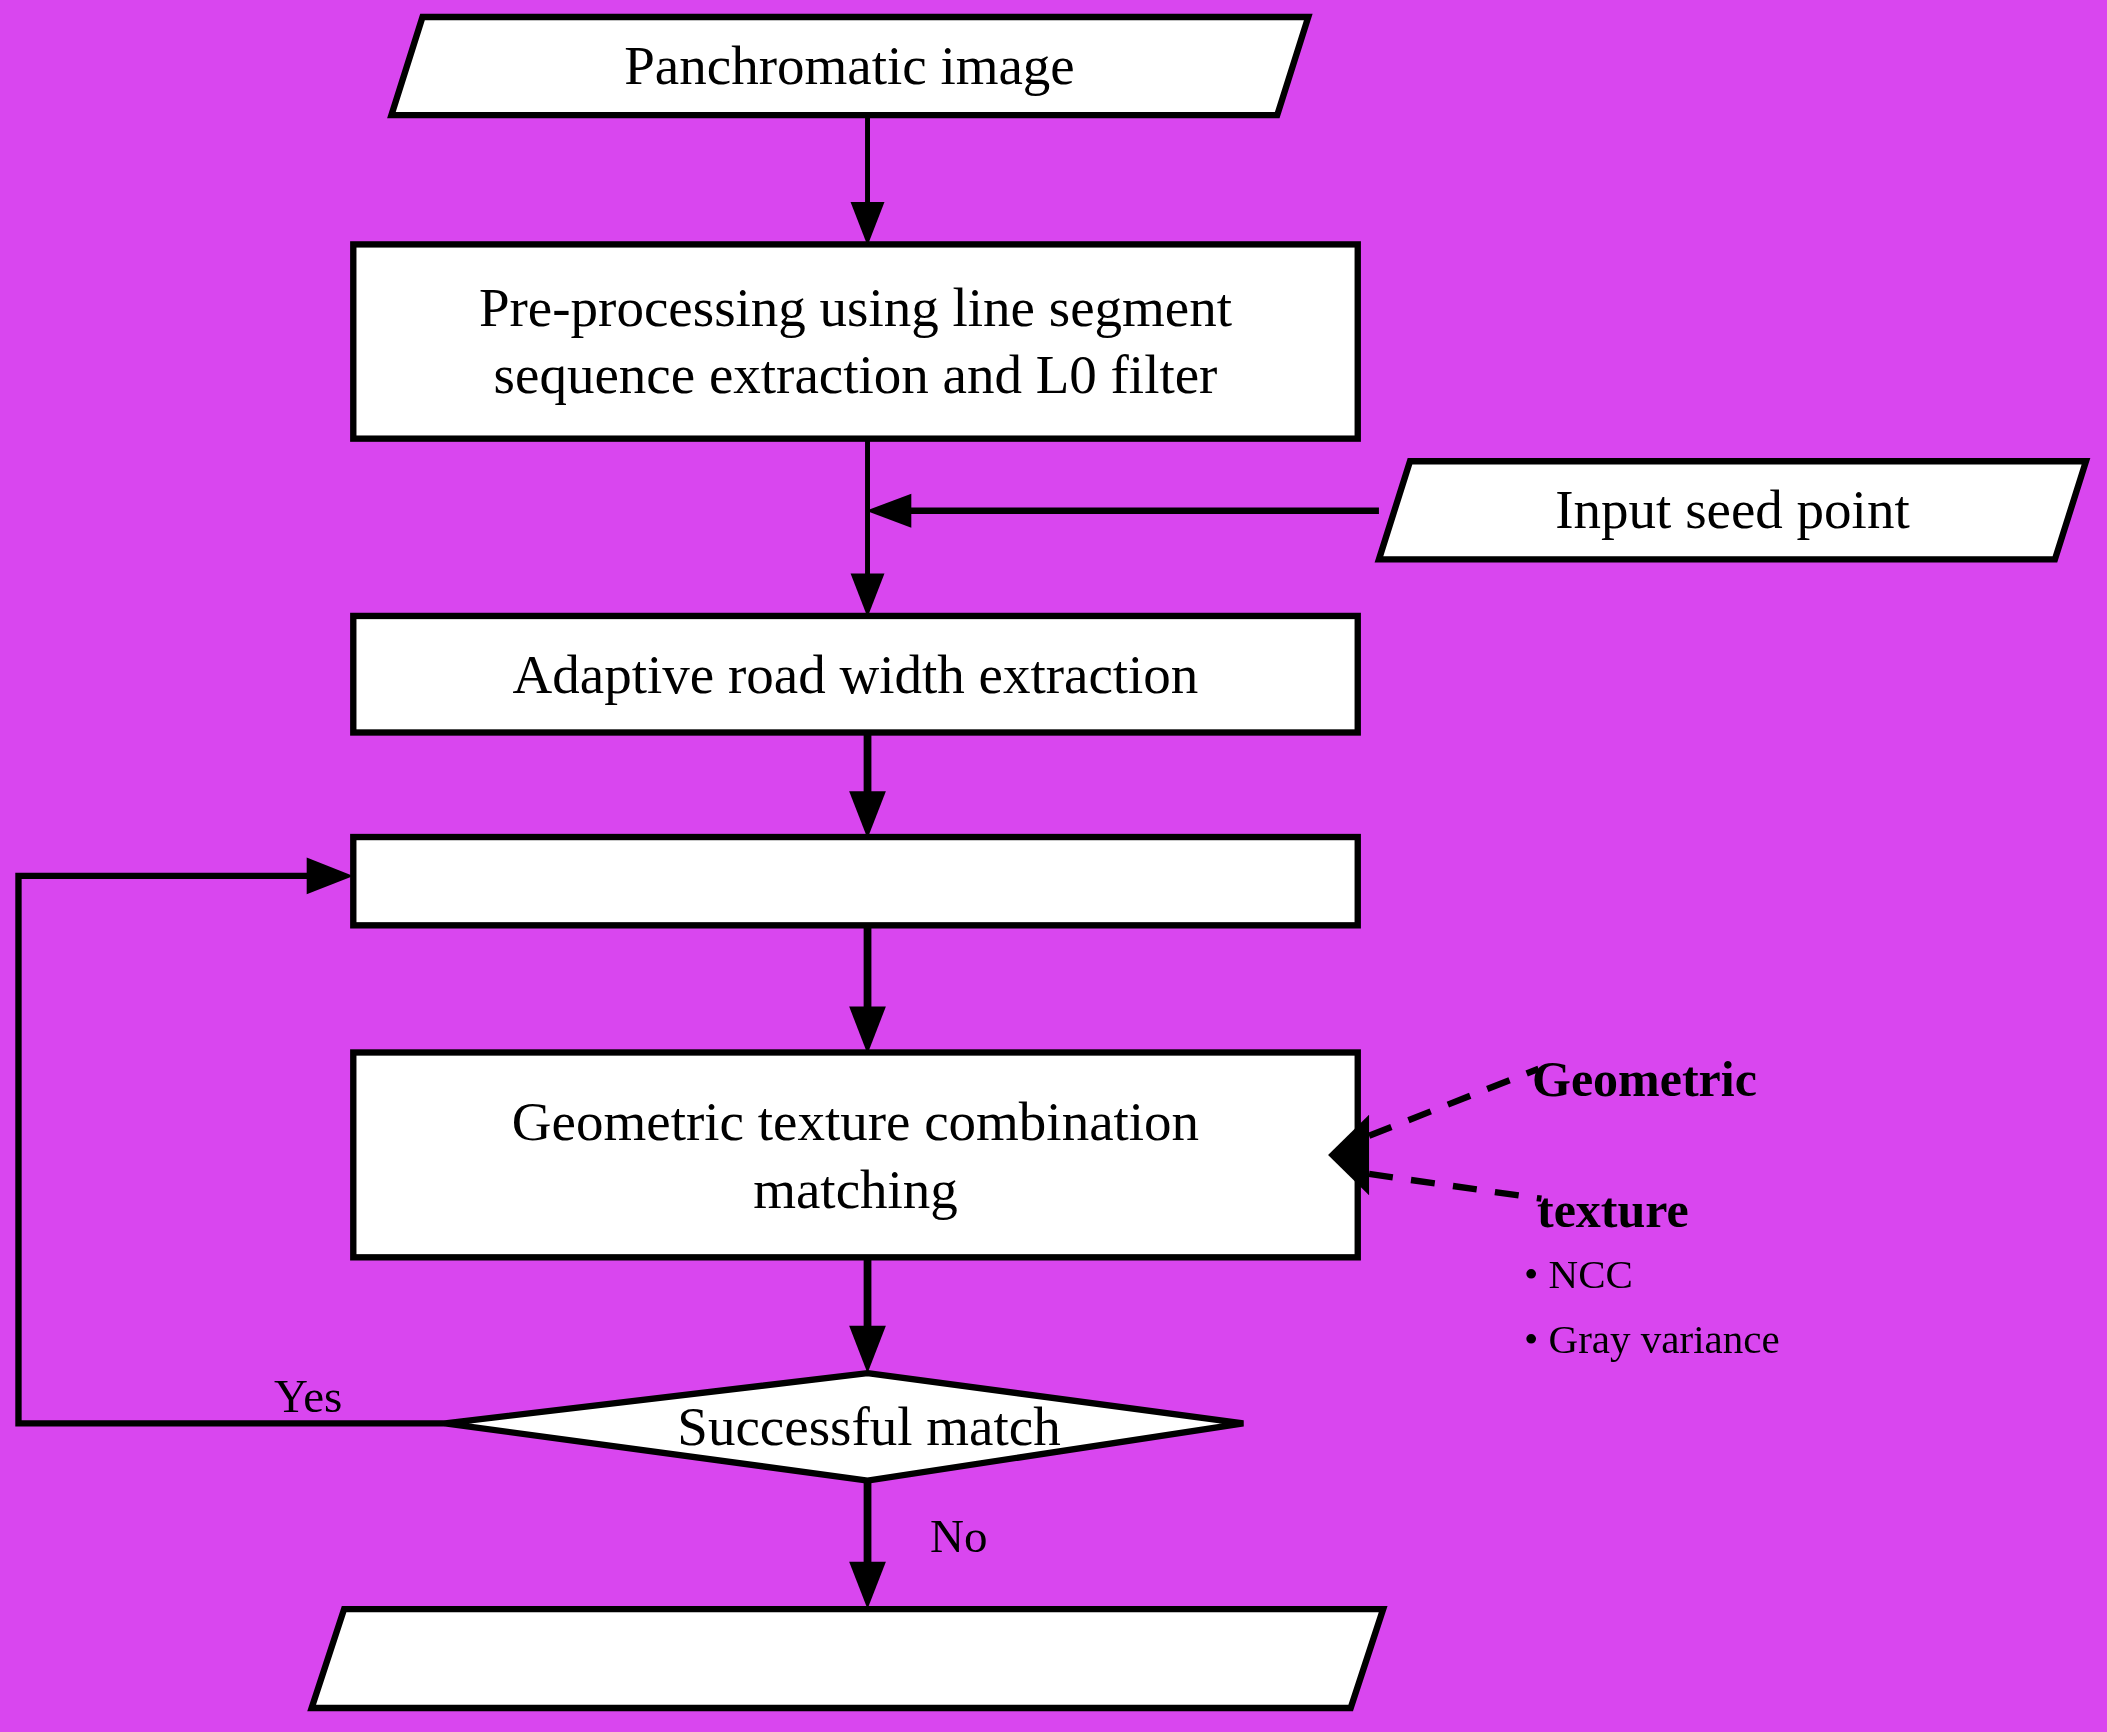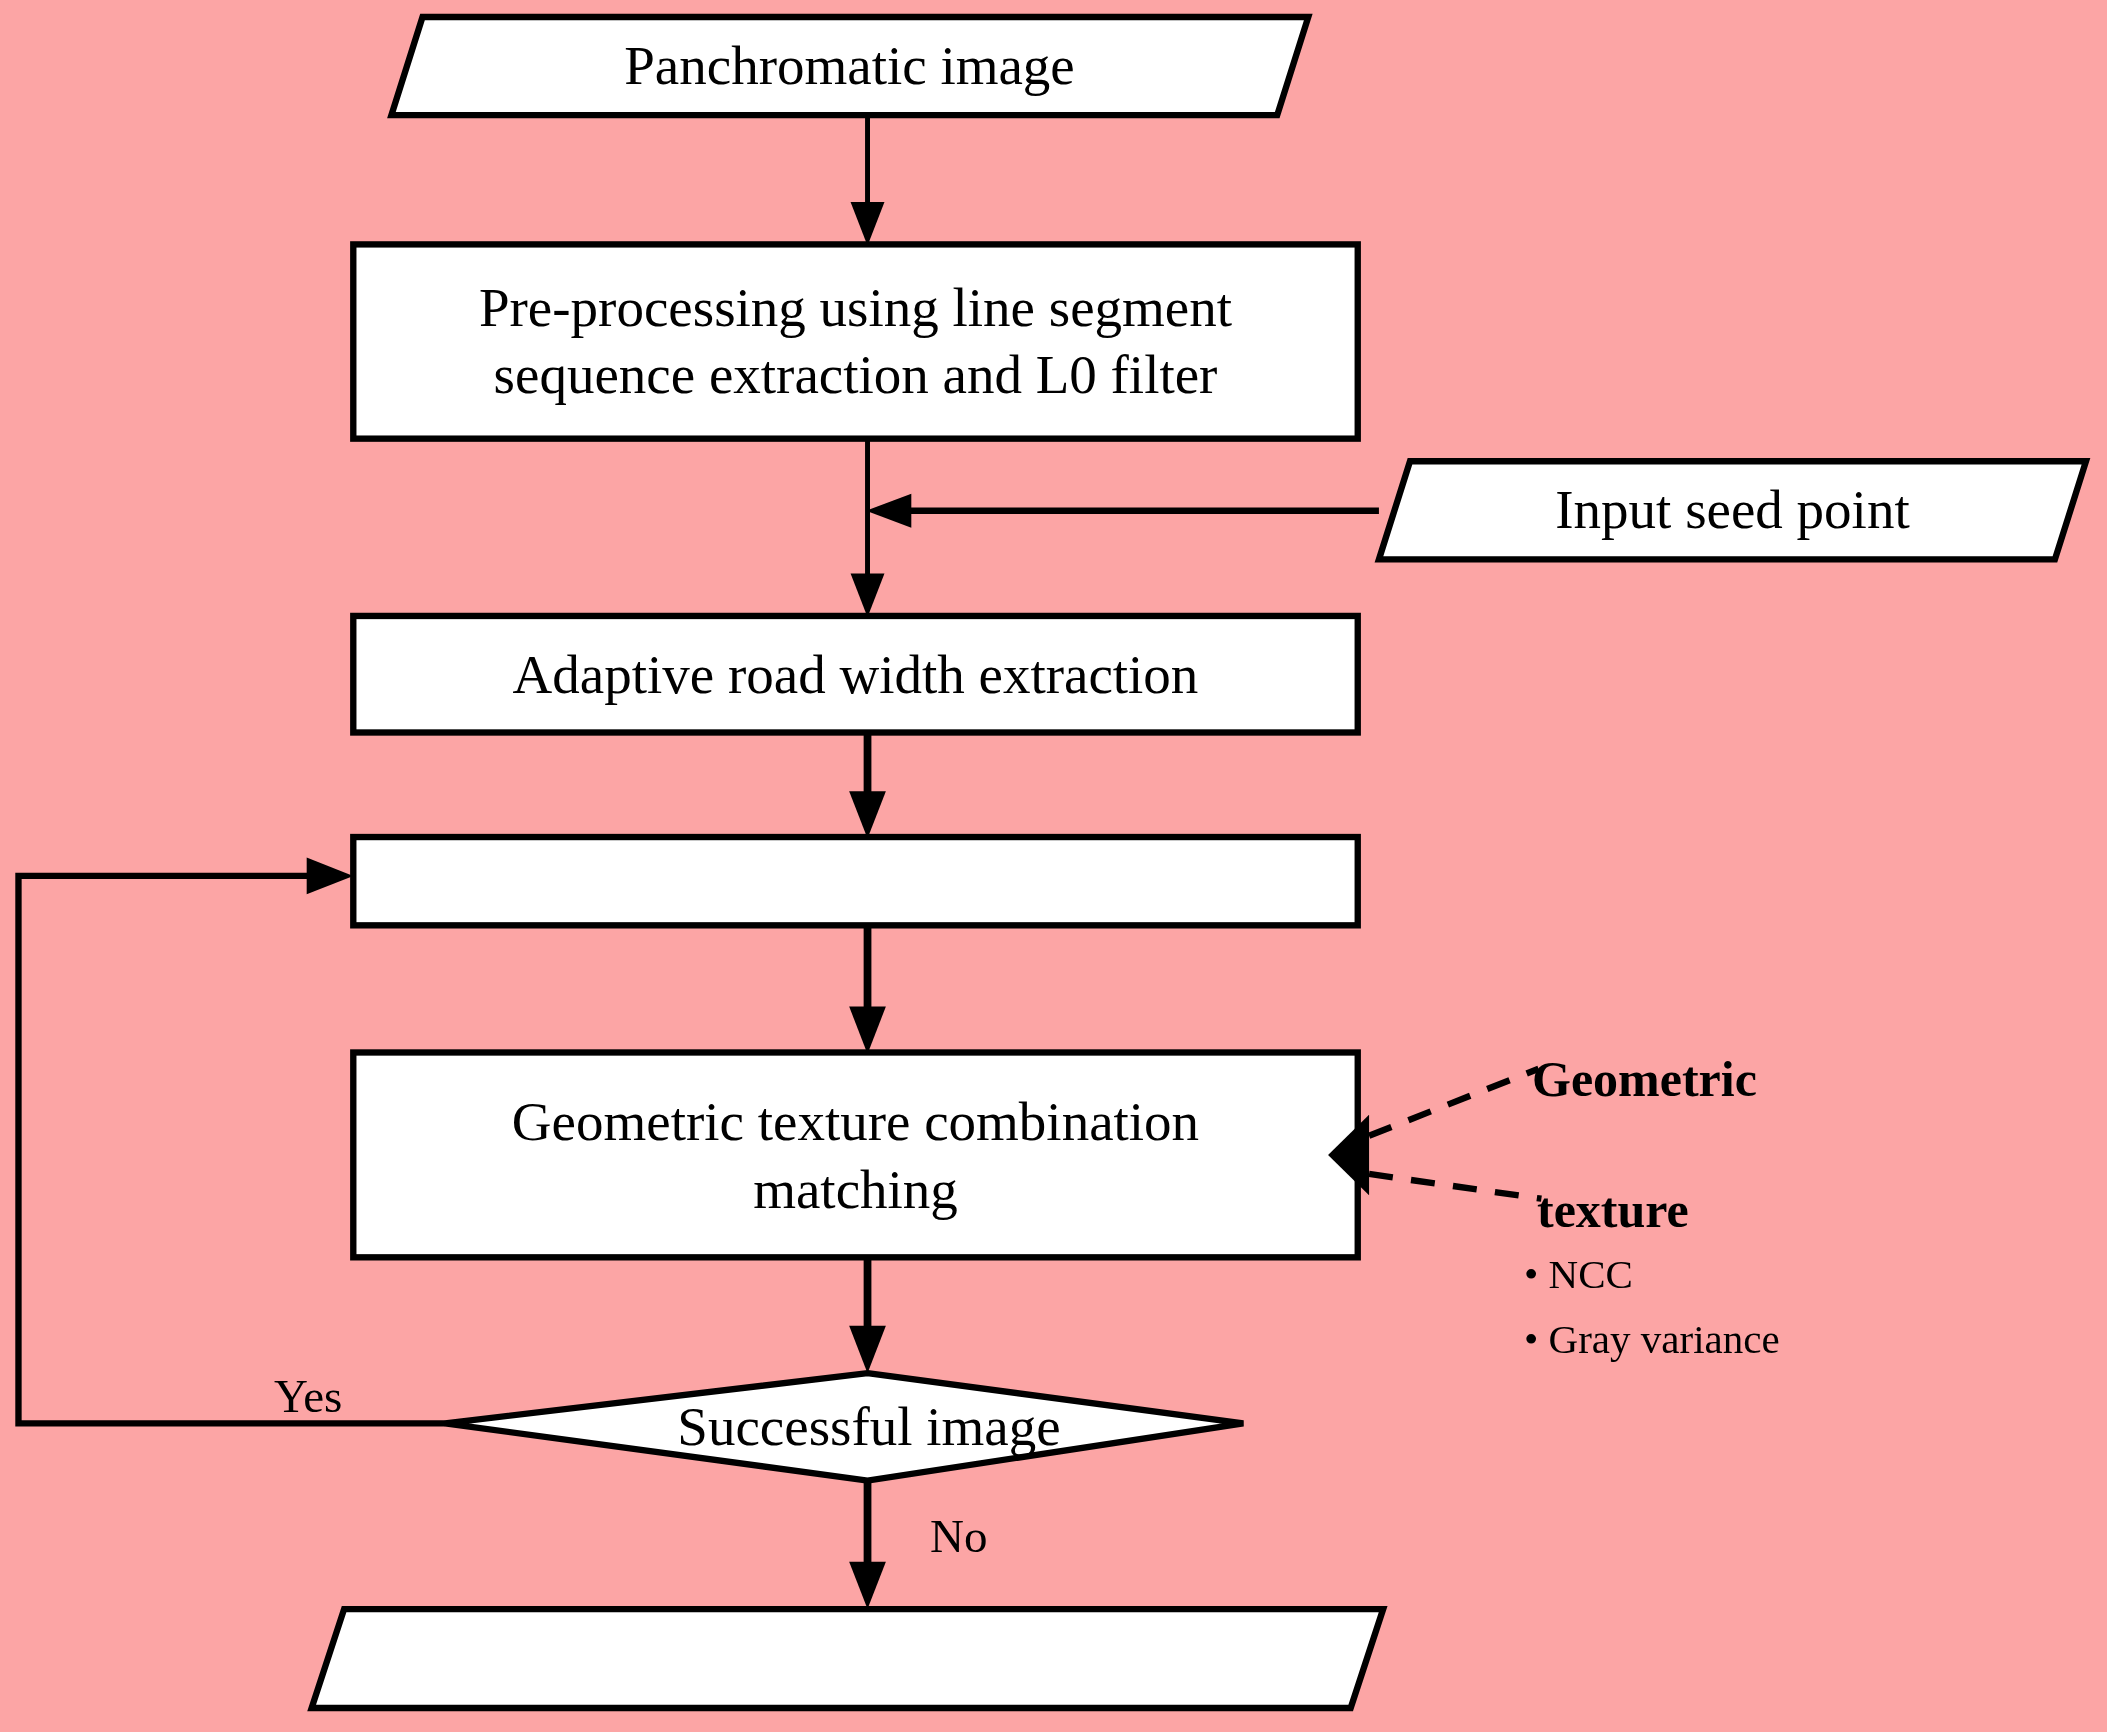--- a/index.html
+++ b/index.html
@@ -7,21 +7,21 @@
     padding: 0;
     background: #ffffff;
   }
   body {
     font-family: "Liberation Serif", "DejaVu Serif", serif;
   }
   #canvas {
     position: relative;
     width: 2108px;
     height: 1732px;
-    background: #fca5a5;
+    background: #d946ef;
     overflow: hidden;
   }
   #flow-svg {
     position: absolute;
     left: 0;
     top: 0;
     width: 2108px;
     height: 1732px;
   }
   .node-label {
@@ -122,21 +122,21 @@
 sequence extraction and L0 filter</div>
 
   <div class="node-label fs-big" style="left:353px; top:616px; width:1005px; height:117px;">Adaptive road width extraction</div>
 
   <div class="node-label fs-big" style="left:1379px; top:461px; width:707px; height:98px;">Input seed point</div>
 
 
   <div class="node-label fs-big" style="left:353px; top:1053px; width:1005px; height:205px;">Geometric texture combination
 matching</div>
 
-  <div class="node-label fs-big" style="left:537px; top:1373px; width:664px; height:107px;">Successful image</div>
+  <div class="node-label fs-big" style="left:537px; top:1373px; width:664px; height:107px;">Successful match</div>
 
 
   <div class="edge-label fs-lbl" style="left:226px; top:1369px;">Yes</div>
 
   <div class="edge-label fs-lbl" style="left:882px; top:1509px;">No</div>
 
   <div class="annot fs-annot" style="left:1532px; top:1050px;">Geometric</div>
 
   <div class="annot fs-annot" style="left:1537px; top:1181px;">texture</div>
 

